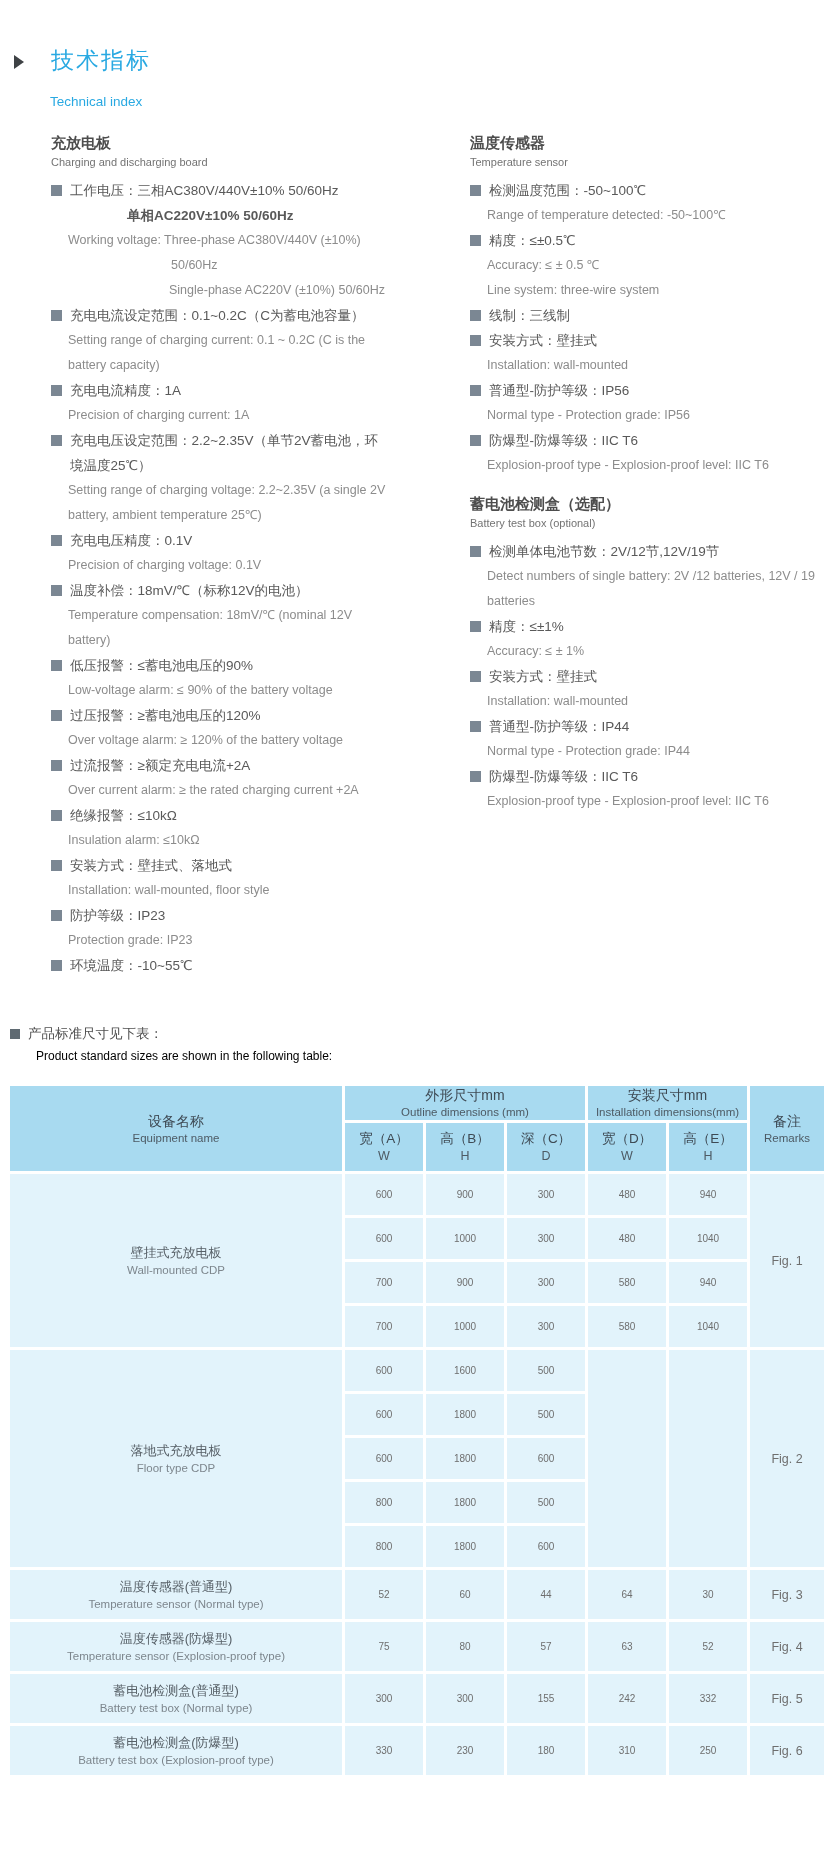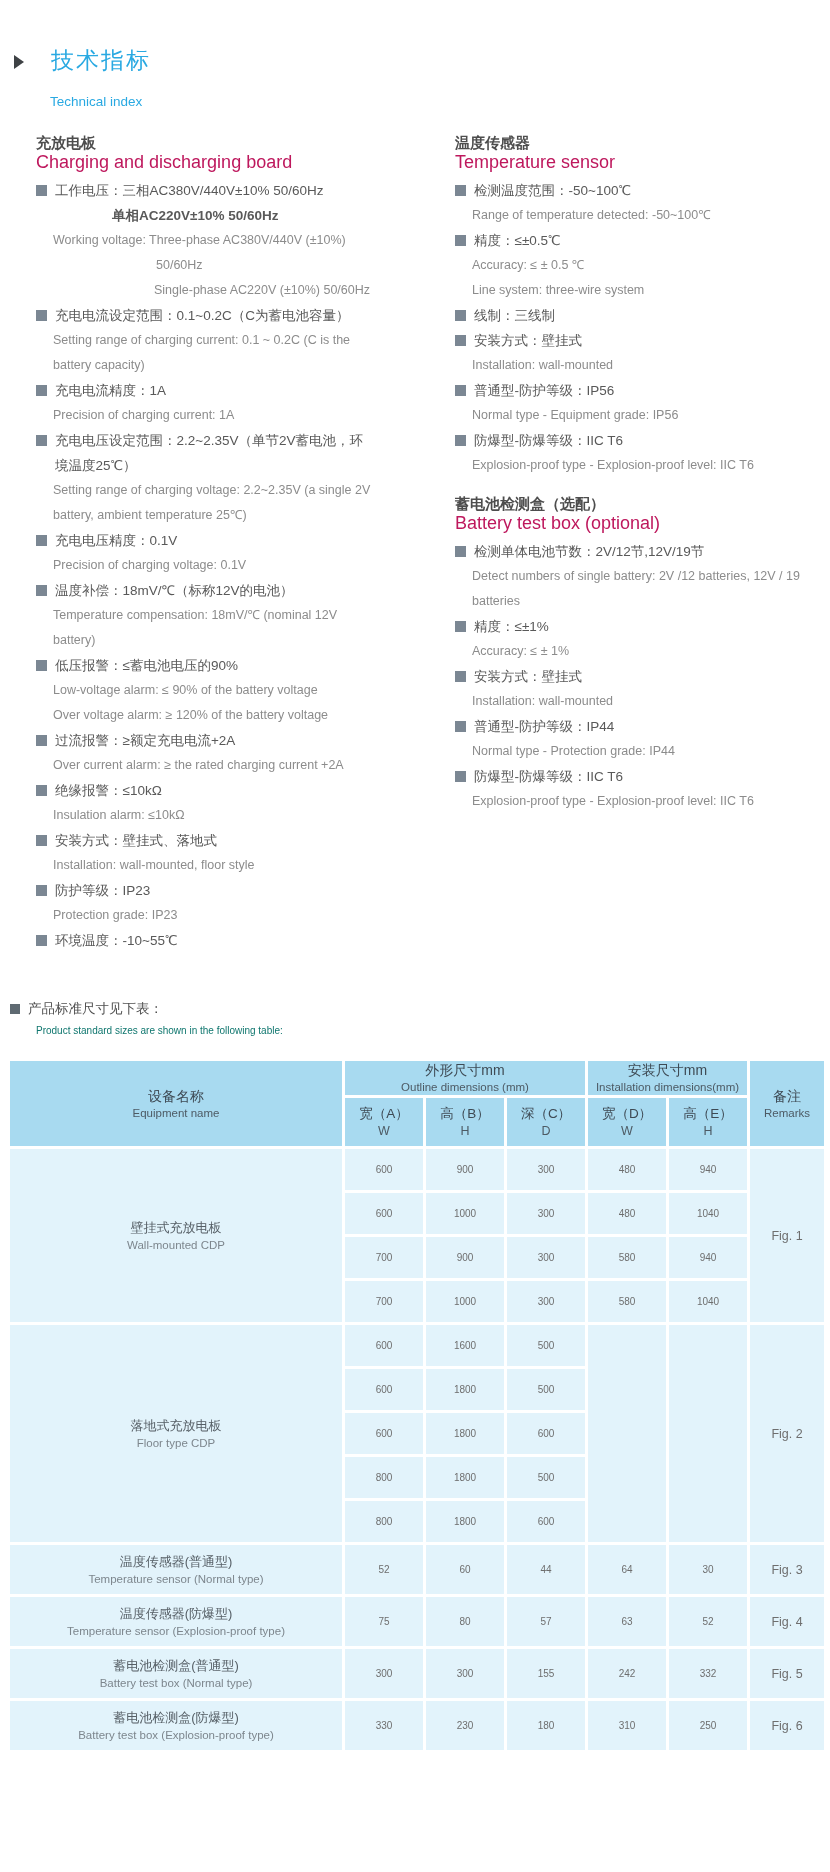--- a/index.html
+++ b/index.html
@@ -7,36 +7,36 @@
   .page{position:relative;width:830px;height:1872px;background:#fff;overflow:hidden;}
 
   
   .hdr{padding:30px 0 0 14px;}
   .title-row{display:flex;align-items:center;}
   .tri{width:0;height:0;border-left:10px solid #3e4245;border-top:7px solid transparent;border-bottom:7px solid transparent;margin-right:12px;margin-top:2px;}
   .title-zh{font-size:23px;letter-spacing:2px;color:#29a9e2;font-weight:400;margin:15px;}
   .title-en{font-size:13.5px;color:#29a9e2;margin:3px 0 0 36px;}
 
   
-  .cols{display:flex;margin:24px 0 0 36px;}
+  .cols{display:flex;margin:24px 0 0 16px;justify-content:flex-end;}
   .col-l{width:372px;}
   .col-r{width:360px;margin-left:47px;}
   .sec{margin-bottom:16px;}
   .sec-zh{font-size:15px;font-weight:bold;color:#4d4d4d;line-height:20px;}
-  .sec-en{font-size:18px;color:#be185d;line-height:18px;margin-bottom:7px;}
+  .sec-en{font-size:11px;color:#737373;line-height:18px;margin-bottom:7px;}
   .line{line-height:25px;white-space:nowrap;}
   .line.zh{font-size:13.5px;color:#595959;}
   .line.en{font-size:12.5px;color:#8c8c8c;padding-left:17px;}
   .bullet{display:inline-block;width:11px;height:11px;background:#7b8793;margin-right:8px;vertical-align:-1px;}
 
   
   .note{margin:45px 0 0 10px;}
   .note .nzh{font-size:13.5px;color:#4f4f4f;line-height:22px;}
   .note .nzh .bullet{width:10px;height:10px;background:#5f6a72;}
-  .note .nen{font-size:10px;color:#0f766e;line-height:22px;padding-left:26px;}
+  .note .nen{font-size:12px;color:#000000;line-height:22px;padding-left:26px;}
 
   
   table.sizes{border-collapse:separate;border-spacing:3px;table-layout:fixed;margin:16px 0 0 7px;width:820px;}
   table.sizes td, table.sizes th{padding:0;text-align:center;vertical-align:middle;}
   th.hc{background:#a8daf0;font-weight:400;}
   td.bc{background:#e2f3fb;}
   .h-zh{font-size:14px;color:#3e4a54;line-height:19px;}
   .h-en{font-size:11.5px;color:#4d5a64;line-height:15px;}
   .sub-zh{font-size:13.5px;color:#3e4a54;line-height:18px;}
   .sub-en{font-size:12.5px;color:#4d5a64;line-height:16px;}
@@ -81,20 +81,21 @@
           <div class="line zh" style="padding-left: 19px;">境温度25℃）</div>
           <div class="line en">Setting range of charging voltage: 2.2~2.35V (a single 2V</div>
           <div class="line en">battery, ambient temperature 25℃)</div>
           <div class="line zh"><span class="bullet"></span>充电电压精度：0.1V</div>
           <div class="line en">Precision of charging voltage: 0.1V</div>
           <div class="line zh"><span class="bullet"></span>温度补偿：18mV/℃（标称12V的电池）</div>
           <div class="line en">Temperature   compensation:   18mV/℃    (nominal   12V</div>
           <div class="line en">battery)</div>
           <div class="line zh"><span class="bullet"></span>低压报警：≤蓄电池电压的90%</div>
           <div class="line en">Low-voltage alarm: ≤ 90% of the battery voltage</div>
+          <div class="line zh"><span class="bullet"></span>过压报警：≥蓄电池电压的120%</div>
           <div class="line en">Over voltage alarm: ≥ 120% of the battery voltage</div>
           <div class="line zh"><span class="bullet"></span>过流报警：≥额定充电电流+2A</div>
           <div class="line en">Over current alarm: ≥ the rated charging current +2A</div>
           <div class="line zh"><span class="bullet"></span>绝缘报警：≤10kΩ</div>
           <div class="line en">Insulation alarm: ≤10kΩ</div>
           <div class="line zh"><span class="bullet"></span>安装方式：壁挂式、落地式</div>
           <div class="line en">Installation: wall-mounted, floor style</div>
           <div class="line zh"><span class="bullet"></span>防护等级：IP23</div>
           <div class="line en">Protection grade: IP23</div>
           <div class="line zh"><span class="bullet"></span>环境温度：-10~55℃</div>
@@ -107,21 +108,21 @@
           <div>
             <div class="line zh"><span class="bullet"></span>检测温度范围：-50~100℃</div>
             <div class="line en">Range of temperature detected: -50~100℃</div>
             <div class="line zh"><span class="bullet"></span>精度：≤±0.5℃</div>
             <div class="line en">Accuracy: ≤ ± 0.5 ℃</div>
             <div class="line en">Line system: three-wire system</div>
             <div class="line zh"><span class="bullet"></span>线制：三线制</div>
             <div class="line zh"><span class="bullet"></span>安装方式：壁挂式</div>
             <div class="line en">Installation: wall-mounted</div>
             <div class="line zh"><span class="bullet"></span>普通型-防护等级：IP56</div>
-            <div class="line en">Normal type - Equipment grade: IP56</div>
+            <div class="line en">Normal type - Protection grade: IP56</div>
             <div class="line zh"><span class="bullet"></span>防爆型-防爆等级：IIC T6</div>
             <div class="line en">Explosion-proof type - Explosion-proof level: IIC T6</div>
           </div>
         </div>
         <div class="sec">
           <div class="sec-zh">蓄电池检测盒（选配）</div>
           <div class="sec-en">Battery test box (optional)</div>
           <div>
             <div class="line zh"><span class="bullet"></span>检测单体电池节数：2V/12节,12V/19节</div>
             <div class="line en">Detect numbers of single battery: 2V /12 batteries, 12V / 19</div>

